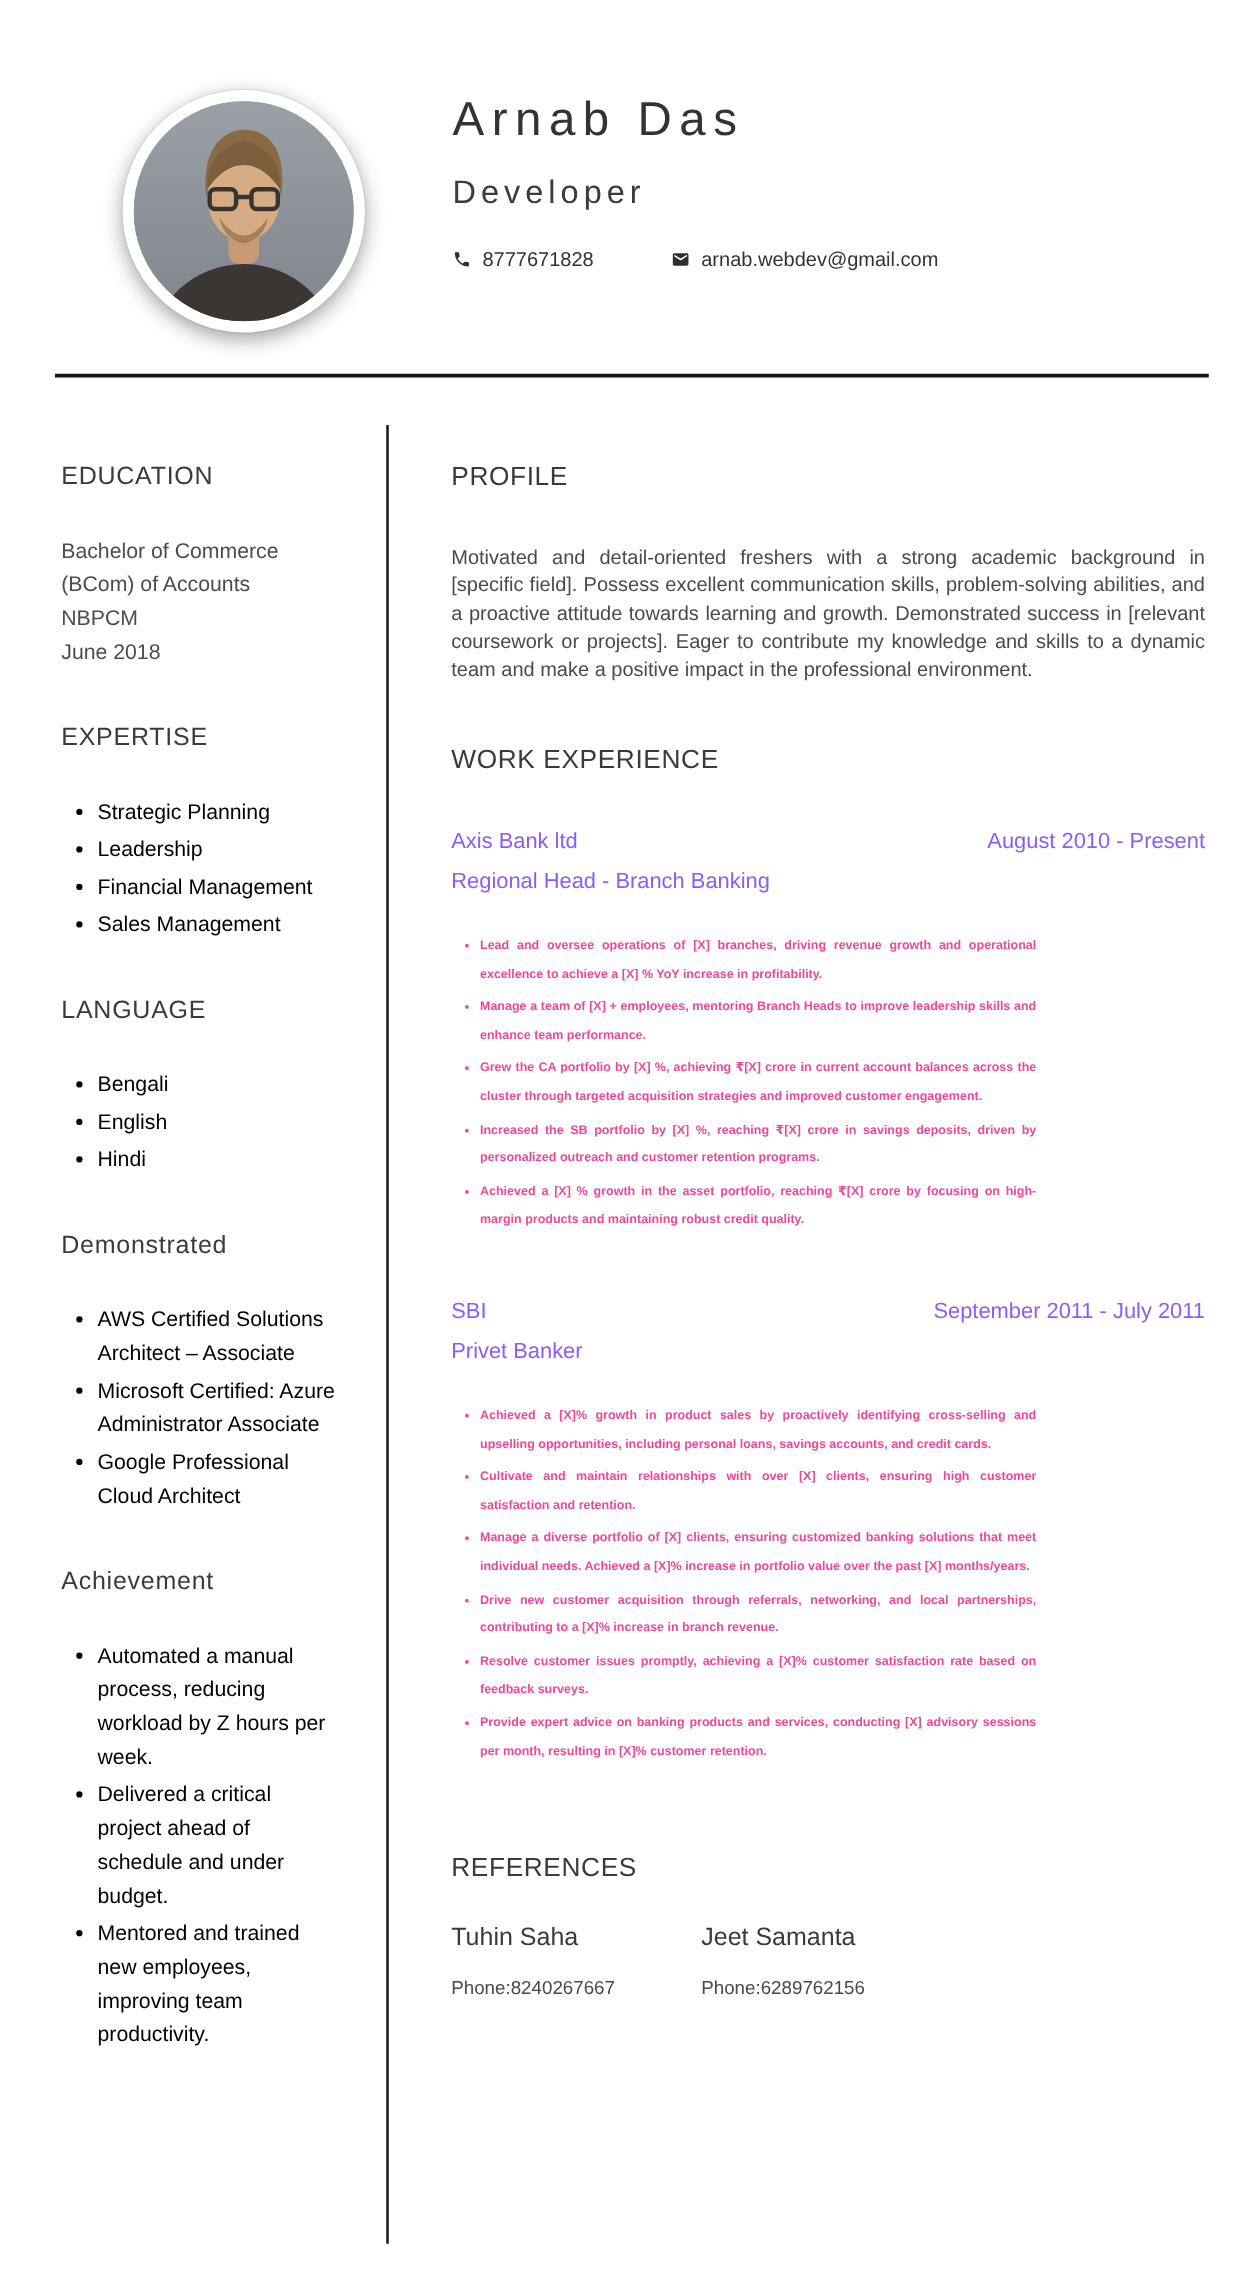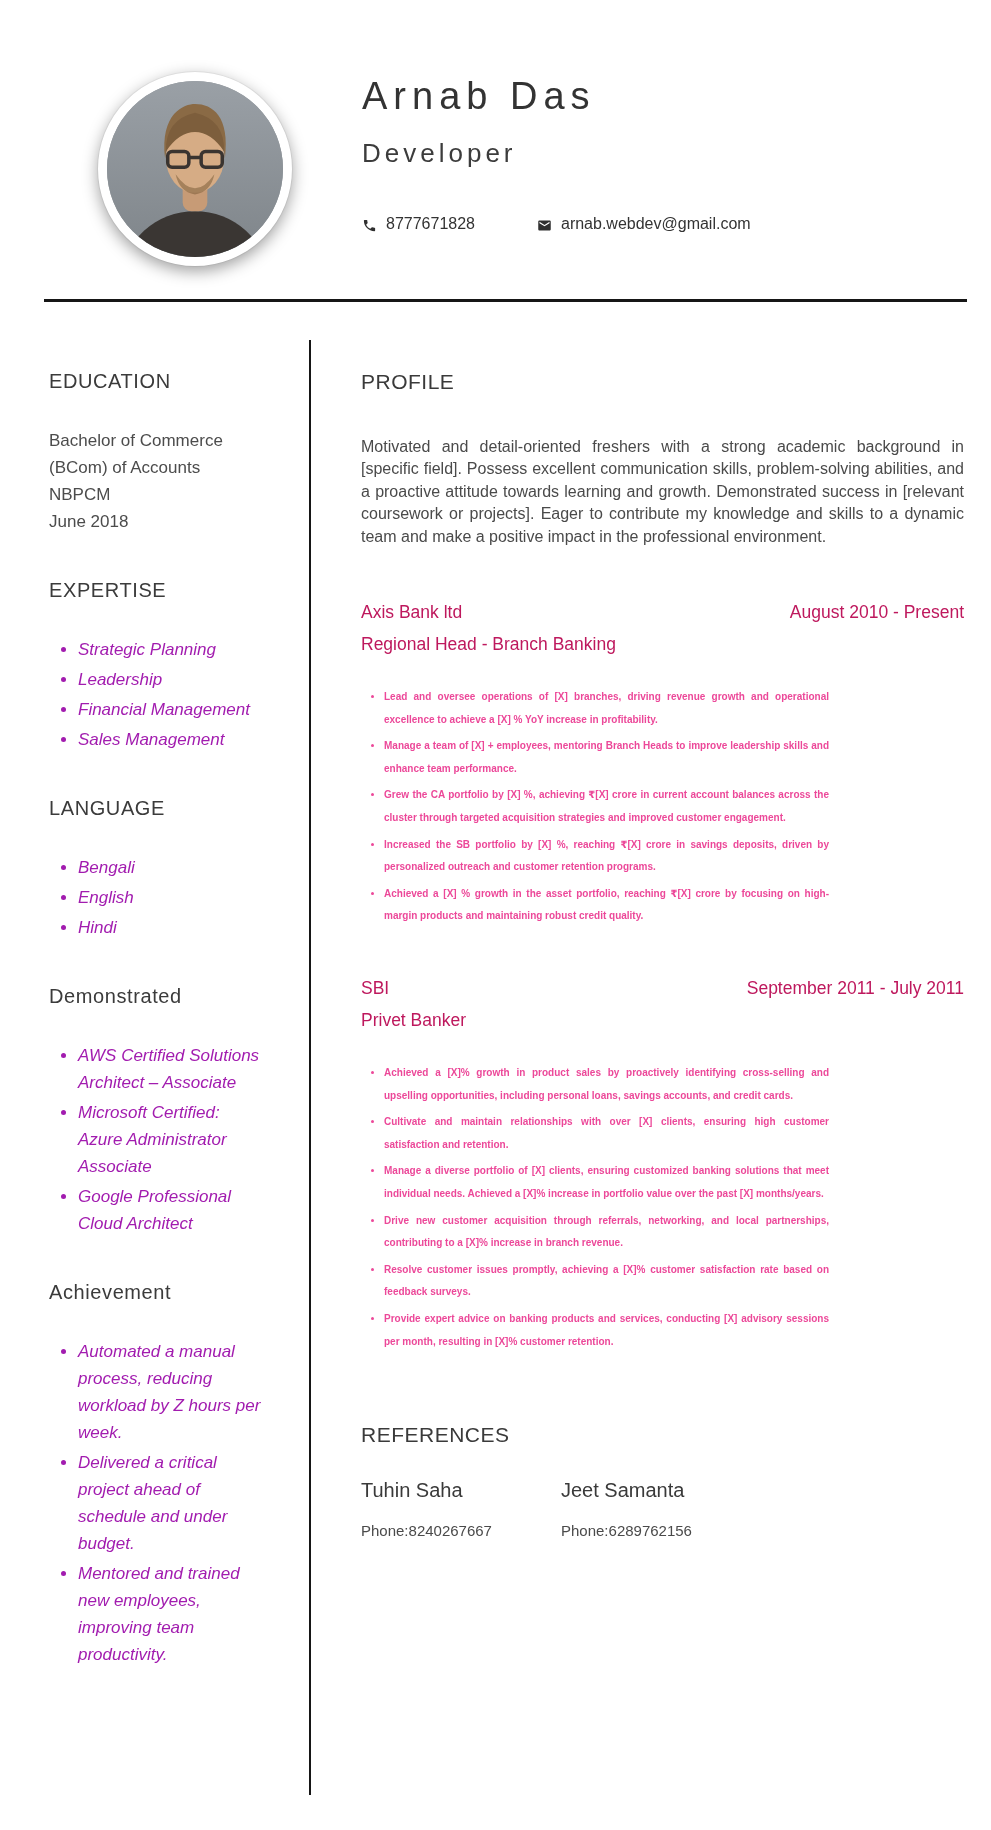--- a/index.html
+++ b/index.html
@@ -15,54 +15,54 @@
     border-radius:50%; border:9px solid #ffffff; box-sizing:border-box;
     box-shadow:0 5px 16px rgba(0,0,0,0.38), 0 0 0 1px rgba(0,0,0,0.05);
     overflow:hidden; background:#8f959a;
   }
   .photo-wrap svg { display:block; width:100%; height:100%; }
 
   .header-text { position:absolute; left:362px; top:68px; }
   .name { font-size:38px; font-weight:400; letter-spacing:6px; color:#333333; line-height:56px; margin:0; }
   .role { font-size:26px; font-weight:400; letter-spacing:4px; color:#3c3c3c; line-height:30px; margin:14px 0 0 0; }
   .contacts { display:flex; align-items:center; margin-top:32px; font-size:16px; color:#333333; }
-  .contact-item { display:flex; align-items:flex-end;margin-top:15px; }
+  .contact-item { display:flex; align-items:flex-start; }
   .contact-item + .contact-item { margin-left:62px; }
   .contact-item svg { width:15px; height:15px; margin-right:9px; flex:none; }
 
   .top-rule { position:absolute; top:299px; left:44px; right:24px; height:0; border-top:3px solid #161616; }
 
   
   .columns { position:absolute; top:340px; left:0; right:0; height:1455px; display:flex; align-items:stretch; }
   .col-left  { width:309px; box-sizing:border-box; padding:0 41px 0 49px; flex:none; }
   .col-right { flex:1; box-sizing:border-box; border-left:2px solid #161616; padding:0 27px 0 50px; }
 
   
   .side-sec { margin-top:44px; }
   .side-sec.first { margin-top:30px; }
   .sec-heading { font-size:20px; font-weight:400; letter-spacing:0.6px; color:#3b3b3b; margin:0 0 34px 0; }
   .edu-line { margin:0; font-size:17px; line-height:27px; color:#4c4c4c; }
   .side-list { margin:0; padding:0 0 0 29px; list-style:disc; }
-  .side-list li { font-size:17px; line-height:27px; color:#a21caf;font-style:italic; }
+  .side-list li { font-size:17px; line-height:27px; color:#000000; }
   .side-list li + li { margin-top:3px; }
 
   
   .main-sec-profile { margin-top:30px; }
   .main-sec-work    { margin-top:48px; }
   .main-sec-refs    { margin-top:70px; }
   .main-heading { font-size:21px; font-weight:400; letter-spacing:0.5px; color:#3a3a3a; margin:0; }
   .main-sec-profile .main-heading { margin-bottom:42px; }
   .main-sec-work    .main-heading { margin-bottom:34px; }
   .main-sec-refs    .main-heading { margin-bottom:32px; }
   .profile-p { margin:0; font-size:16px; line-height:22.4px; text-align:justify; color:#4a4a4a; }
 
   .job { margin-top:36px; }
   .job + .job { margin-top:44px; }
   .job-top { display:flex; justify-content:space-between; align-items:flex-start; }
-  .job-company, .job-role, .job-dates { font-size:17.5px; line-height:32px; color:#be185d; }
+  .job-company, .job-role, .job-dates { font-size:17.5px; line-height:32px; color:#8b5cf6; }
   .job-dates { text-align:left; white-space:nowrap; }
   .job-bullets { margin:26px 135px 0 0; padding:0 0 0 23px; list-style:disc; }
   .job-bullets li { font-size:10px; line-height:22.6px; text-align:justify; color:#ec4899;font-weight:bold; }
   .job-bullets li + li { margin-top:4px; }
 
   .refs-row { display:flex; }
   .ref { width:200px; }
   .ref-name { font-size:20px; font-weight:400; color:#3a3a3a; margin:0 0 20px 0; }
   .ref-phone { font-size:15px; color:#4a4a4a; margin:0; }
 </style>
@@ -166,20 +166,21 @@
     </div>
 
     <div class="col-right">
 
       <div class="main-sec-profile">
         <h2 class="main-heading">PROFILE</h2>
         <p class="profile-p">Motivated and detail-oriented freshers with a strong academic background in [specific field]. Possess excellent communication skills, problem-solving abilities, and a proactive attitude towards learning and growth. Demonstrated success in [relevant coursework or projects]. Eager to contribute my knowledge and skills to a dynamic team and make a positive impact in the professional environment.</p>
       </div>
 
       <div class="main-sec-work">
+        <h2 class="main-heading">WORK EXPERIENCE</h2>
 
         <div class="job">
           <div class="job-top">
             <div>
               <div class="job-company">Axis Bank ltd</div>
               <div class="job-role">Regional Head - Branch Banking</div>
             </div>
             <div class="job-dates">August 2010 - Present</div>
           </div>
           <ul class="job-bullets">

